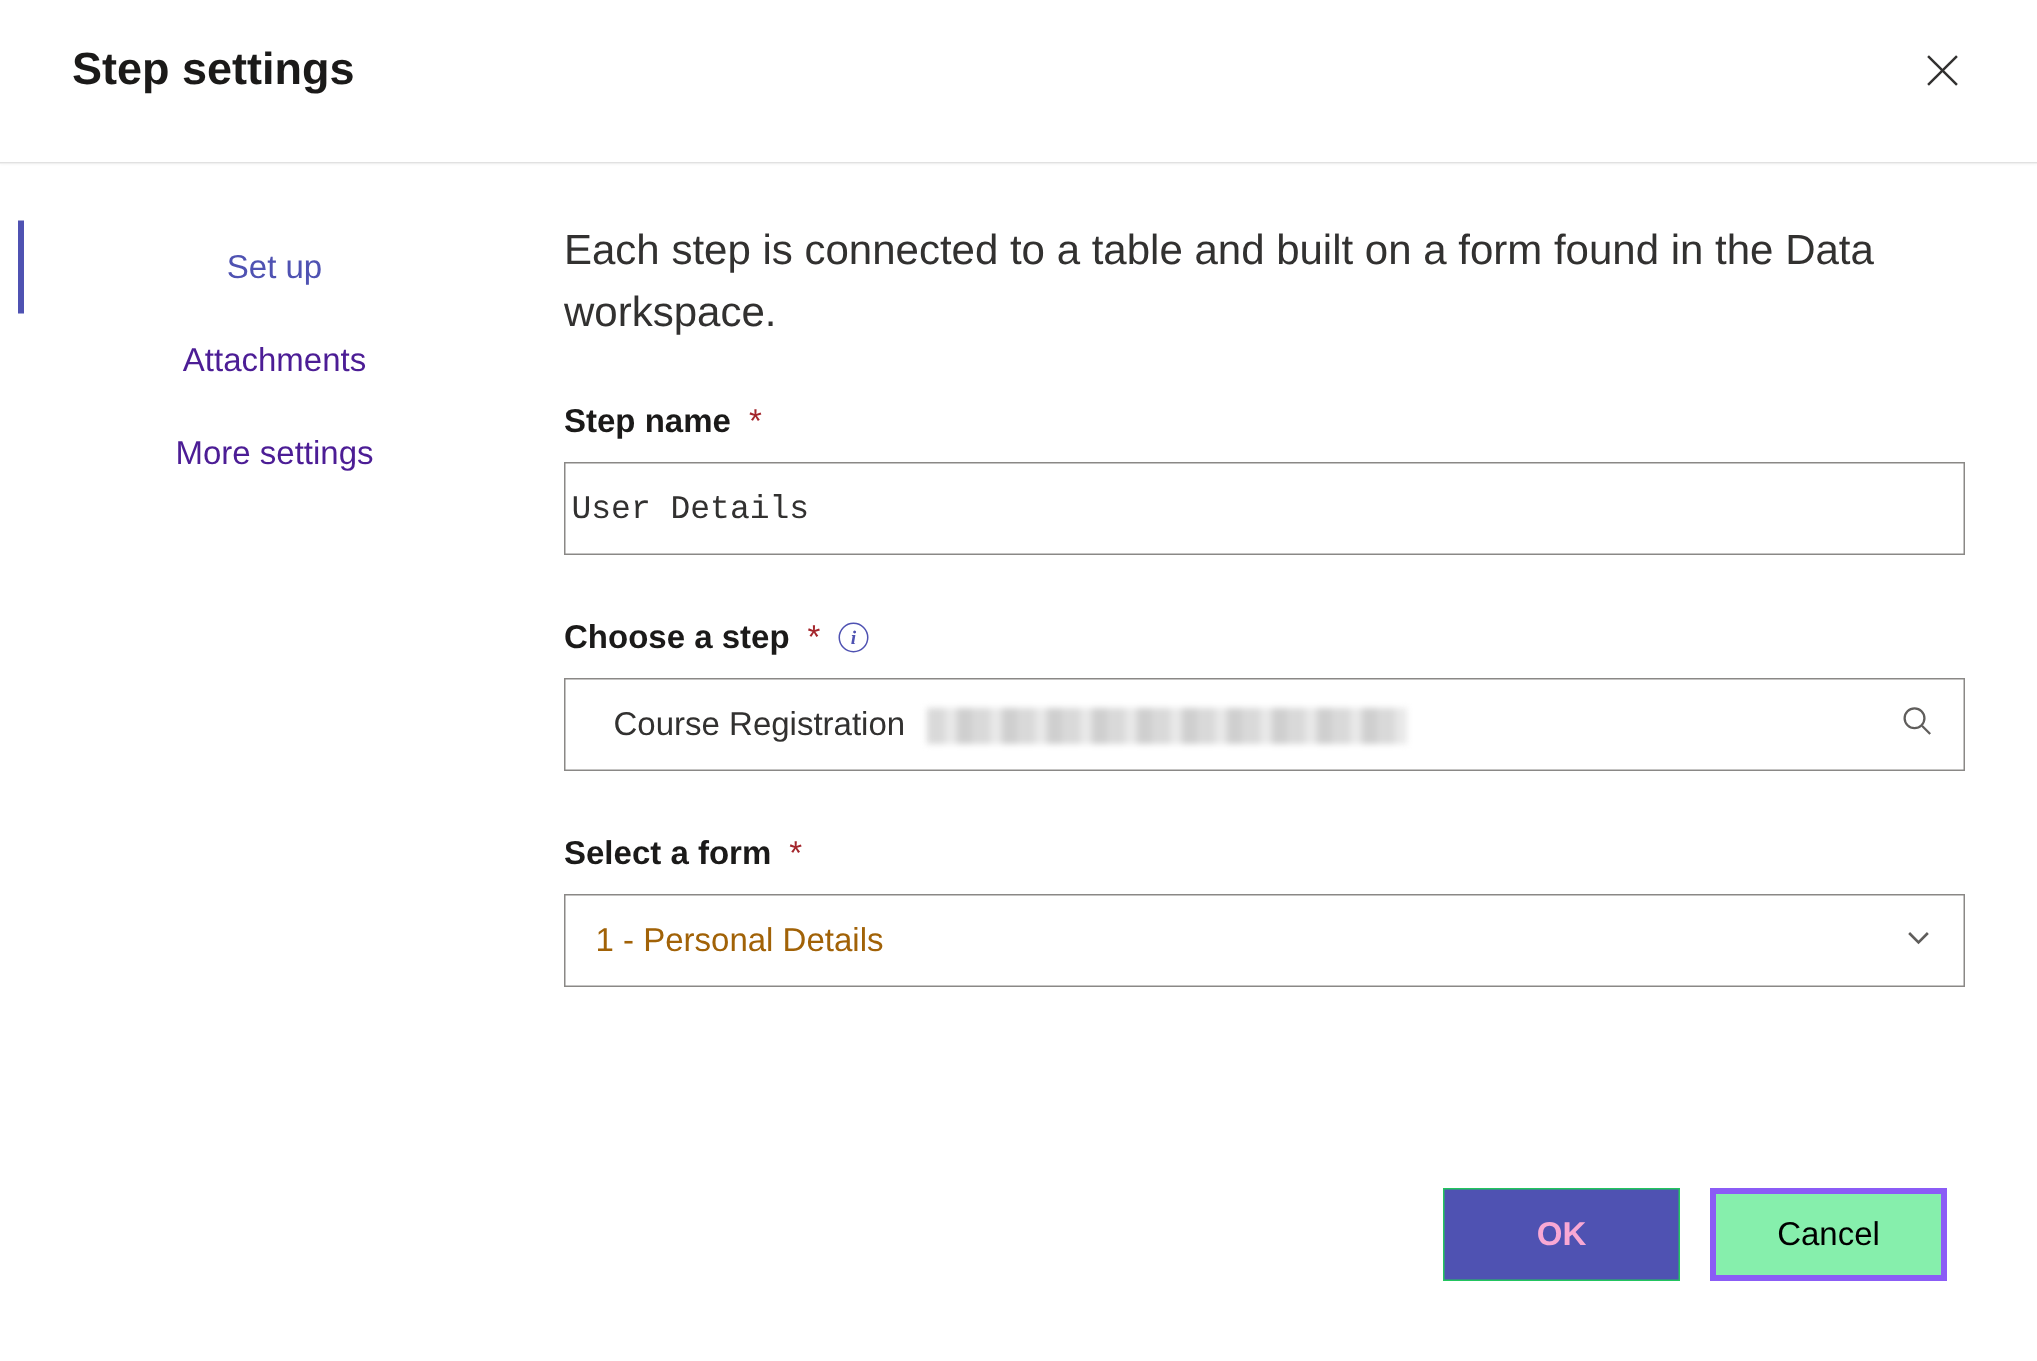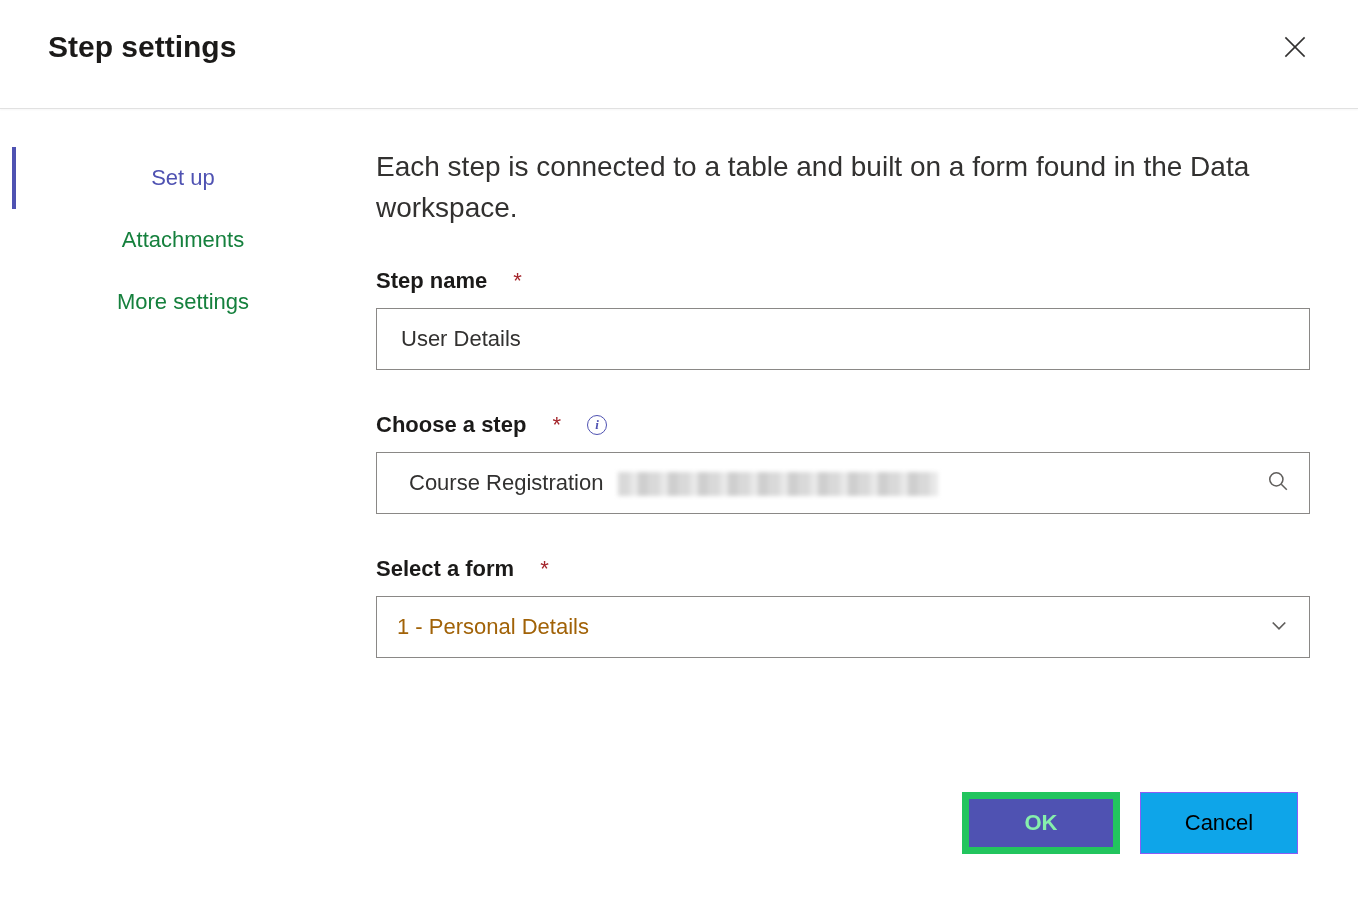--- a/index.html
+++ b/index.html
@@ -39,21 +39,21 @@
       padding-top: 38px;
     }
     .sidebar {
       width: 350px;
       padding-left: 12px;
       text-align: center;
     }
     .sidebar-item {
       padding: 18px 18px 18px 18px;
       font-size: 22px;
-      color: #15803d;
+      color: #4c1d95;
       cursor: pointer;
       border-left: 4px solid transparent;
     }
     .sidebar-item.active {
       color: #4f52b2;
       border-left: 4px solid #4f52b2;
     }
     .main {
       flex: 1;
       padding-right: 48px;
@@ -67,42 +67,42 @@
       max-width: 900px;
     }
     .field-group { margin-bottom: 42px; }
     .field-label {
       font-size: 22px;
       font-weight: 600;
       color: #1b1a19;
       margin-bottom: 14px;
       display: flex;
       align-items: center;
-      gap: 26px;
+      gap: 12px;
     }
     .required { color: #a4262c; font-weight: 400; }
     .info-icon {
       width: 20px; height: 20px;
       border: 1.5px solid #4f52b2;
       border-radius: 50%;
       display: inline-flex;
       align-items: center;
       justify-content: center;
       color: #4f52b2;
       font-size: 13px;
       font-style: italic;
       font-family: Georgia, serif;
     }
     .text-input {
       width: 100%;
       height: 62px;
       border: 1px solid #8a8886;
-      padding: 0 24px;
-      font-size: 22px;
-      font-family: Liberation Sans, sans-serif;
+      padding: 0 4px;
+      font-size: 22px;
+      font-family: Liberation Mono, monospace;
       color: #323130;
       outline: none;
     }
     .lookup-wrap {
       position: relative;
       width: 100%;
       height: 62px;
       border: 1px solid #8a8886;
       display: flex;
       align-items: center;
@@ -152,29 +152,29 @@
       right: 60px;
       top: 792px;
       display: flex;
       gap: 20px;
     }
     .btn {
       height: 62px;
       min-width: 158px;
       font-size: 22px;
       font-family: inherit;
-      border: 1px solid #8b5cf6;
-      background: #0ea5e9;
+      border: 4px solid #8b5cf6;
+      background: #86efac;
       cursor: pointer;
       padding: 0 36px;
     }
     .btn-primary {
       background: #4f52b2;
-      color: #86efac;
-      border: 7px solid #22c55e;
+      color: #f9a8d4;
+      border: 1px solid #22c55e;
       font-weight: 600;
     }
   </style>
 </head>
 <body>
 
 <div class="header">
   <div class="header-title">Step settings</div>
   <button class="close-btn">
     <svg viewBox="0 0 16 16" fill="none" stroke="#323130" stroke-width="1.2">

